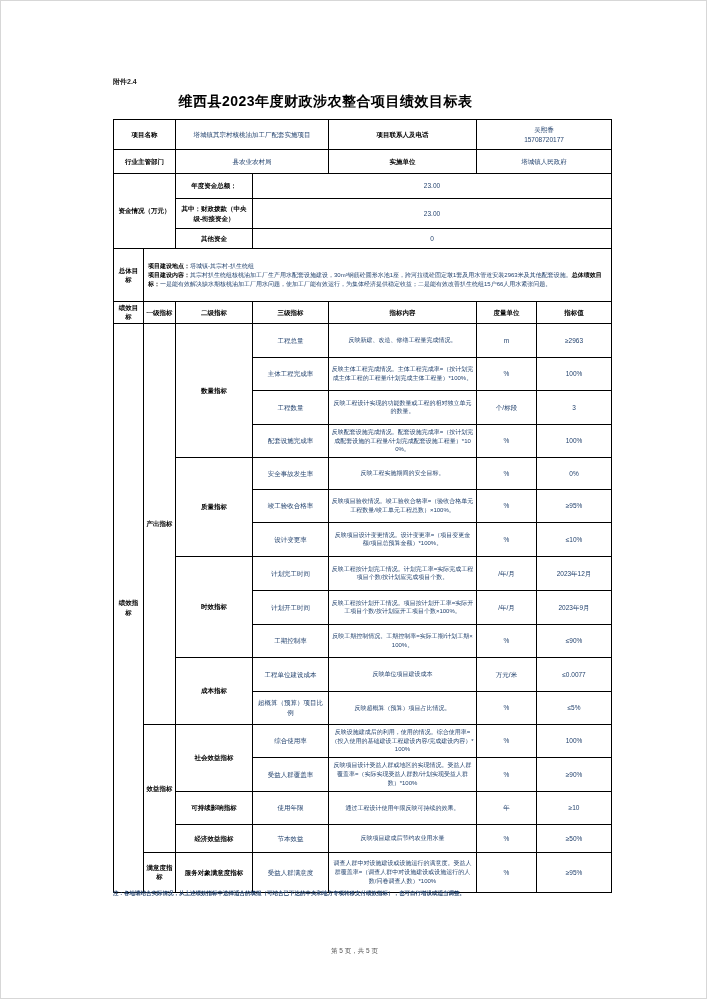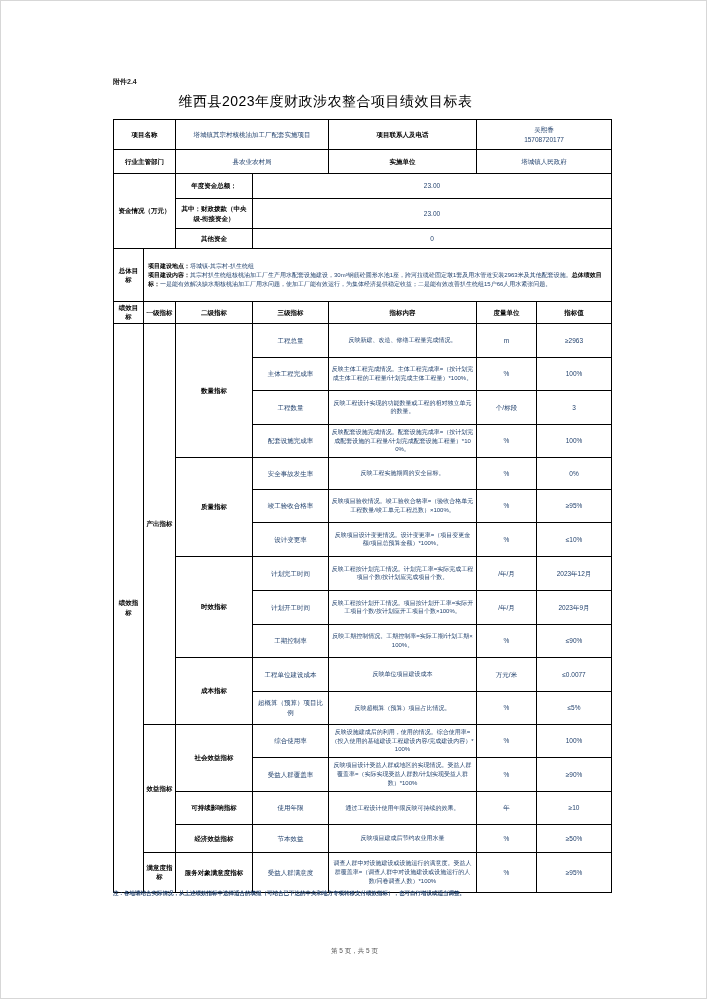--- a/index.html
+++ b/index.html
@@ -11,21 +11,21 @@
     border:1px solid #d7d7d7;
     box-sizing:border-box;
     color:#000;
   }
   .attachment{
     position:absolute;left:112px;top:76px;
     font-size:7px;font-weight:bold;color:#222;
   }
   .doc-title{
     position:absolute;left:0;top:92px;width:649px;
-    text-align:center;font-size:14px;font-weight:normal;color:#000;
+    text-align:center;font-size:14px;font-weight:bold;color:#000;
     letter-spacing:0.5px;
   }
   .tbl-wrap{position:absolute;left:112px;top:118px;width:498px;}
   table{
     border-collapse:collapse;table-layout:fixed;width:498px;
   }
   td{
     border:1px solid #000;
     padding:1px 2px;
     vertical-align:middle;

